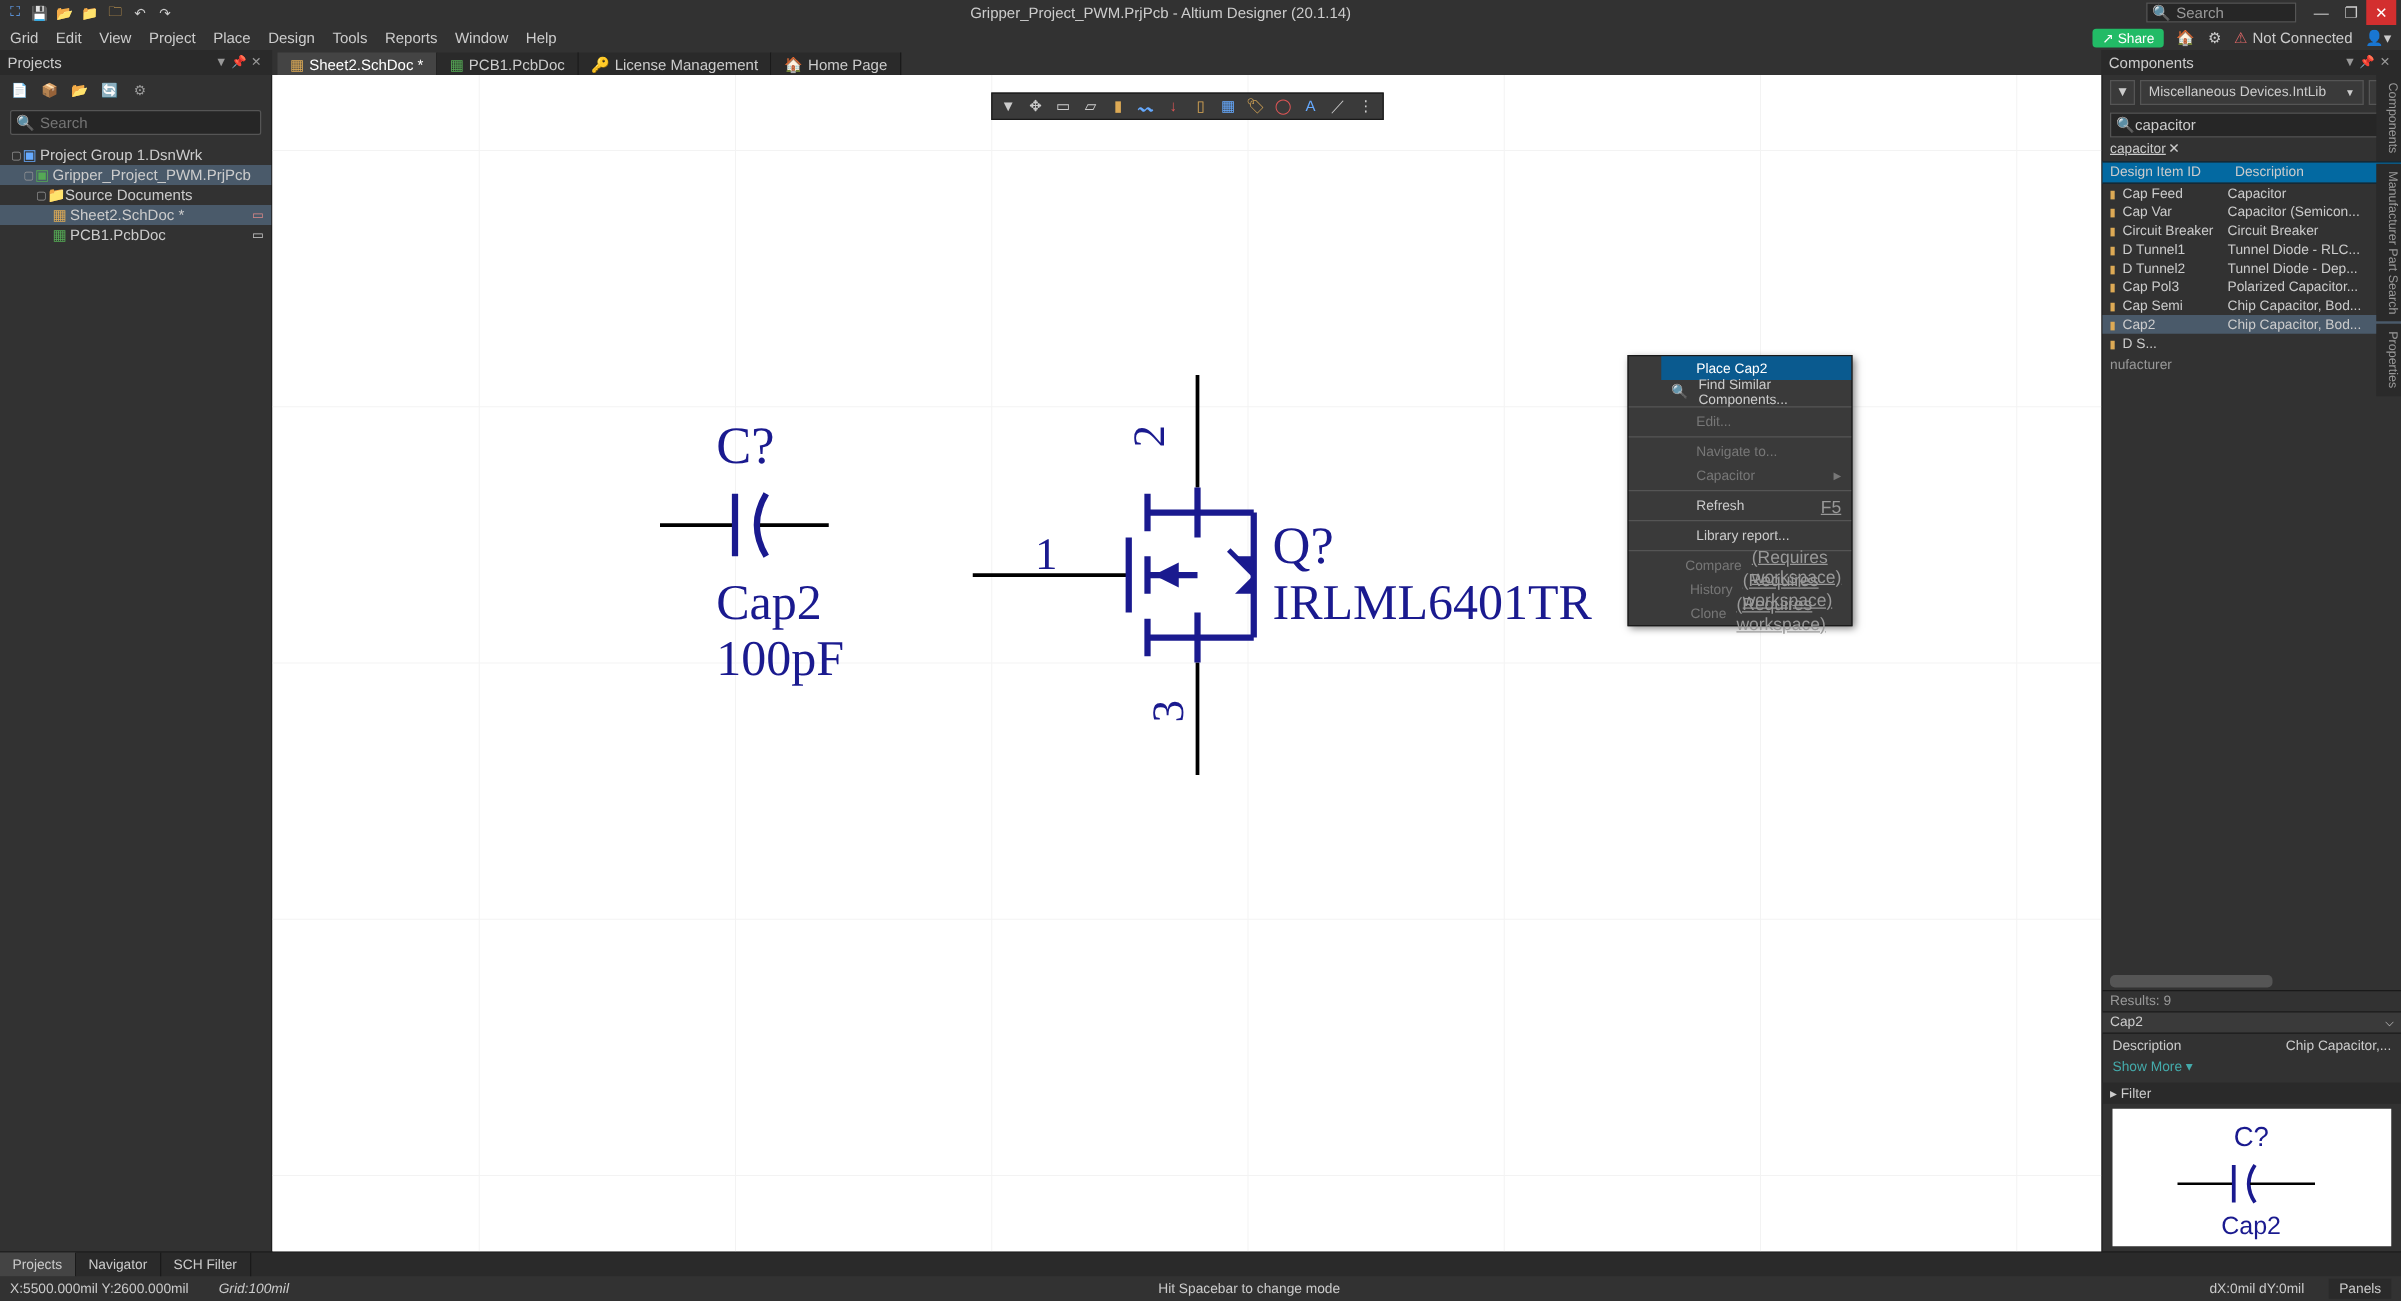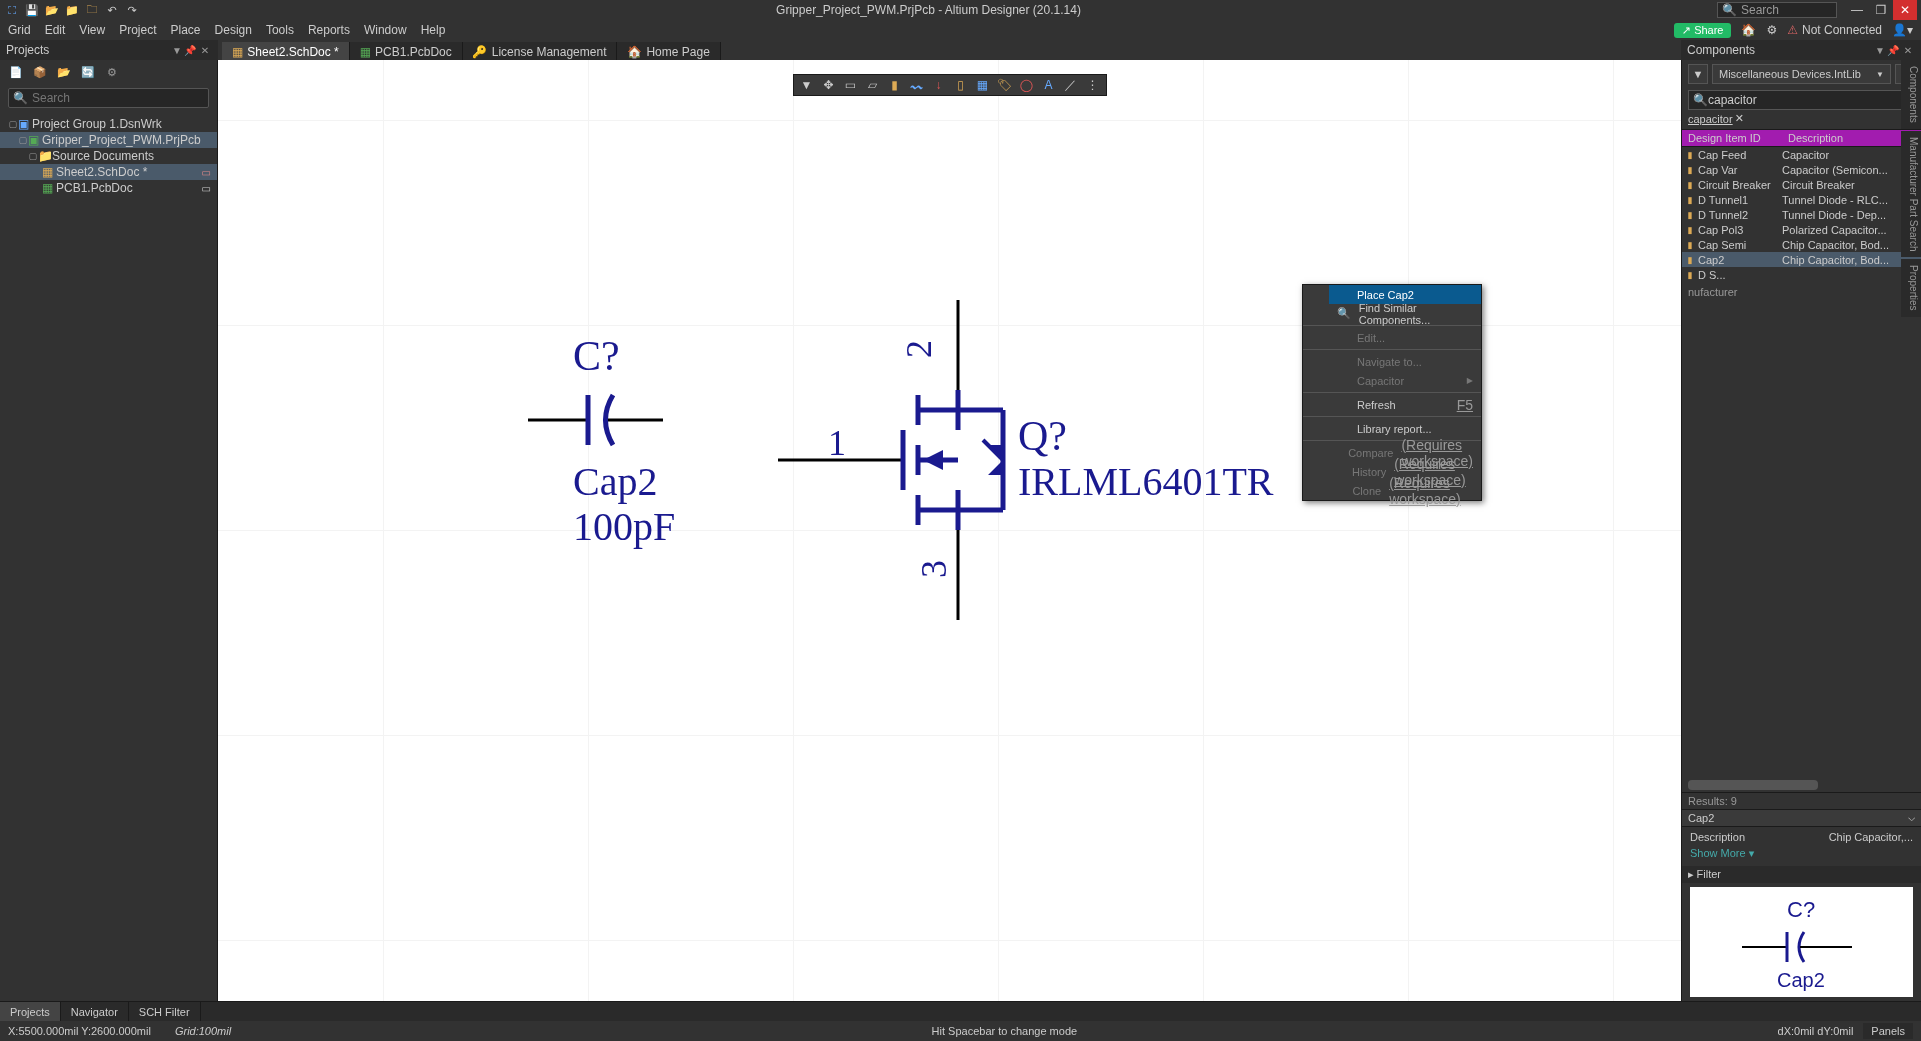--- a/index.html
+++ b/index.html
@@ -45,21 +45,21 @@
 .comp-panel { width: 240px; background: #323232; display: flex; flex-direction: column; border-left: 1px solid #1a1a1a; }
 .comp-row { display: flex; align-items: center; padding: 4px 6px; gap: 4px; }
 .comp-row .lib-select { flex: 1; height: 20px; background: #3a3a3a; border: 1px solid #555; display: flex; align-items: center; padding: 0 6px; color: #ccc; font-size: 11px; justify-content: space-between; }
 .comp-row .sq-btn { width: 20px; height: 20px; background: #3a3a3a; border: 1px solid #555; display: flex; align-items: center; justify-content: center; font-size: 11px; }
 .comp-search { margin: 2px 6px; height: 20px; background: #262626; border: 1px solid #555; display: flex; align-items: center; padding: 0 4px; }
 .comp-search input { background: transparent; border: none; outline: none; color: #ccc; flex: 1; font-size: 12px; }
 .comp-search .dd { color: #999; font-size: 9px; }
 .comp-chip { margin: 0 6px 4px; display: flex; align-items: center; font-size: 11px; color: #ccc; }
 .comp-chip .x { margin-left: 2px; color: #ccc; }
 .comp-table { font-size: 11px; }
-.comp-table .hdr { display: flex; background: #a21caf; color: #ccc; border-top: 1px solid #1a1a1a; border-bottom: 1px solid #1a1a1a; }
+.comp-table .hdr { display: flex; background: #0369a1; color: #ccc; border-top: 1px solid #1a1a1a; border-bottom: 1px solid #1a1a1a; }
 .comp-table .hdr span { padding: 2px 6px; }
 .comp-table .hdr .c1 { width: 100px; }
 .comp-table .hdr .c2 { flex: 1; }
 .comp-table .row { display: flex; align-items: center; height: 15px; color: #ccc; }
 .comp-table .row.selected { background: #4a5a6a; }
 .comp-table .row .ic { width: 14px; text-align: center; color: #da5; font-size: 9px; padding-left: 2px; }
 .comp-table .row .c1 { width: 86px; padding-left: 2px; }
 .comp-table .row .c2 { flex: 1; white-space: nowrap; overflow: hidden; text-overflow: ellipsis; }
 .ctx-menu { position: absolute; left: 1302px; top: 284px; width: 180px; background: #3a3a3a; border: 1px solid #1a1a1a; box-shadow: 2px 2px 6px rgba(0,0,0,0.5); z-index: 100; font-size: 11px; color: #ccc; }
 .ctx-menu .mi { height: 19px; display: flex; align-items: center; padding: 0 8px; gap: 8px; margin-left: 26px; }
@@ -74,21 +74,21 @@
 .comp-showmore { padding: 0 8px 6px; font-size: 11px; color: #4aa; }
 .comp-models-hdr { padding: 2px 6px; font-size: 11px; background: #2a2a2a; }
 .comp-model-svg { margin: 4px 8px; background: #fff; height: 110px; display: flex; align-items: center; justify-content: center; }
 .side-tabs { position: absolute; right: 0; top: 60px; width: 20px; display: flex; flex-direction: column; gap: 2px; z-index: 50; }
 .side-tab { background: #2a2a2a; color: #999; font-size: 10px; writing-mode: vertical-rl; padding: 6px 2px; text-align: center; }
 .bottom-tabs { height: 20px; background: #2a2a2a; display: flex; align-items: center; border-top: 1px solid #1a1a1a; }
 .bottom-tabs .seg { padding: 0 10px; color: #ccc; height: 100%; display: flex; align-items: center; border-right: 1px solid #1a1a1a; font-size: 11px; }
 .bottom-tabs .seg.active { background: #444; }
 .statusbar { height: 20px; background: #323232; display: flex; align-items: center; padding: 0 8px; color: #ccc; font-size: 11px; }
 .statusbar .sp { flex: 1; }
-.panels-btn { background: #2a2a2a; padding: 2px 8px; margin-left: 10px; }
+.panels-btn { background: #2a2a2a; padding: 2px 8px; margin-left: 20px; }
 .manuf { padding: 4px 6px; font-size: 11px; color: #999; }
 .scroll-stub { height: 10px; margin: 2px 6px; background: #555; border-radius: 4px; width: 130px; }
 </style>
 </head>
 <body>
 
 <div class="titlebar">
   <div class="qat">
     <span style="color:#6af;">⛶</span>
     <span style="color:#6af;">💾</span>

